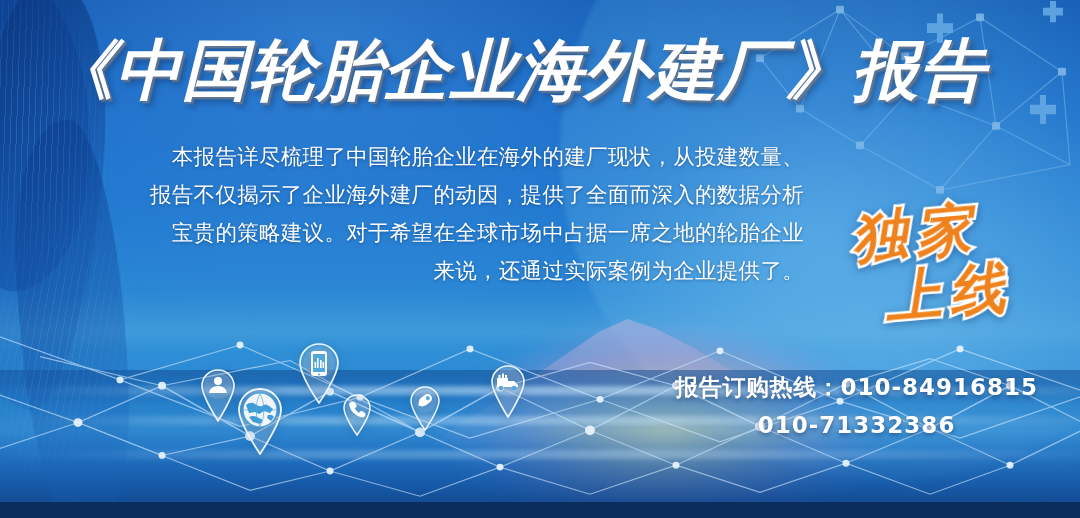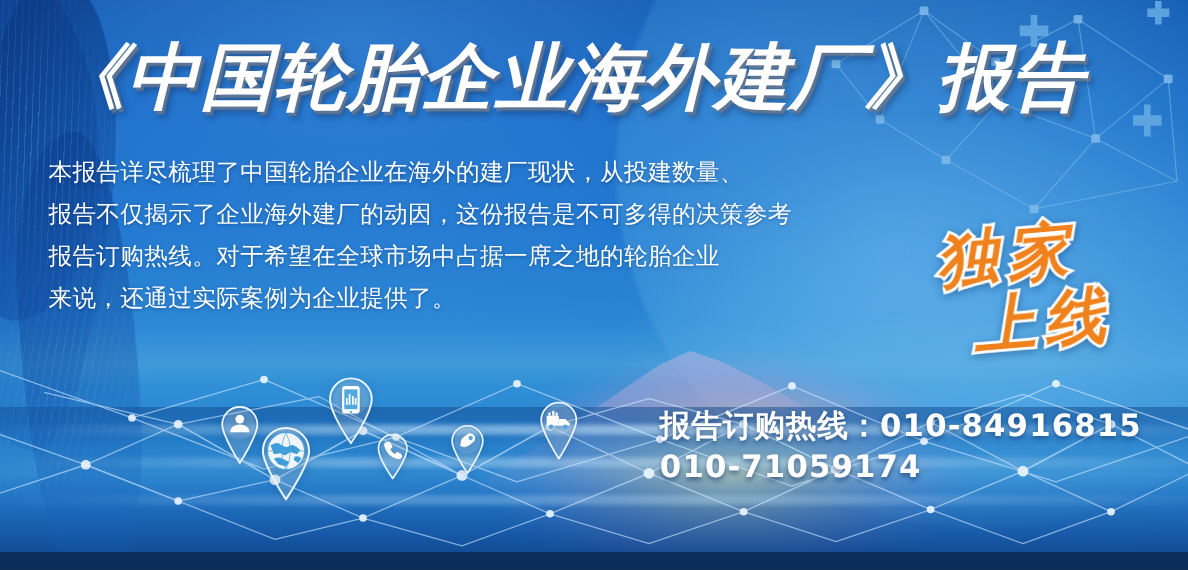--- a/index.html
+++ b/index.html
@@ -158,21 +158,21 @@
   .body-copy{
     position:absolute;
     left:44px; top:138px;
     width:760px;
     color:#ffffff;
     font-size:21.5px;
     line-height:38px;
     letter-spacing:.3px;
     text-shadow:0 1px 3px rgba(8,40,92,.45);
   }
-  .body-copy p{ margin:0; white-space:nowrap; }
+  .body-copy p{ margin:0; white-space:nowrap;text-align:right; }
 
   
   .stamp{
     position:absolute;
     right:44px; top:198px;
     width:210px; height:160px;
     color:#f0821e;
     font-family:"DejaVu Serif","Liberation Serif",serif;
     font-weight:700;
     font-style:italic;
@@ -186,23 +186,23 @@
     paint-order:stroke fill;
     filter:drop-shadow(0 2px 4px rgba(12,50,110,.45));
   }
   .stamp .line.l1{ transform:rotate(-5deg) translateX(-16px); }
   .stamp .line.l2{ transform:rotate(-5deg) translateX(18px); margin-top:-4px; }
 
   
   .hotline{
     position:absolute;
     right:42px; bottom:58px;
-    text-align:left;
+    text-align:center;
     color:#ffffff;
-    font-size:28px;
+    font-size:23px;
     font-weight:700;
     line-height:38px;
     letter-spacing:.6px;
     text-shadow:0 2px 5px rgba(8,38,88,.55);
   }
   .hotline .num{
     font-family:"DejaVu Sans","Liberation Sans",sans-serif;
     letter-spacing:1px;
   }
 
@@ -310,35 +310,35 @@
         <circle cx="846" cy="478" r="3.5"></circle>
         <circle cx="1010" cy="480" r="3.5"></circle>
       </g>
     </svg>
   </div>
 
   <h1 class="title">《中国轮胎企业海外建厂》报告</h1>
 
   <div class="body-copy">
     <p>本报告详尽梳理了中国轮胎企业在海外的建厂现状，从投建数量、</p>
-    <p>报告不仅揭示了企业海外建厂的动因，这份报告是不可多得的决策参考</p>
-    <p>报告订购热线。对于希望在全球市场中占据一席之地的轮胎企业</p>
+    <p>报告不仅揭示了企业海外建厂的动因，提供了全面而深入的数据分析</p>
+    <p>宝贵的策略建议。对于希望在全球市场中占据一席之地的轮胎企业</p>
     <p>来说，还通过实际案例为企业提供了。</p>
   </div>
 
   <div class="stamp">
     <div class="line l1">独家</div>
     <div class="line l2">上线</div>
   </div>
 
   <div class="hotline">
     <div>
       <span>报告订购热线：</span><span class="num">010-84916815</span>
     </div>
-    <div class="num">010-71059174</div>
+    <div class="num">010-71332386</div>
   </div>
 
   <div class="pin" style="left:196px; top:366px;">
     <svg width="44" height="56" viewBox="0 0 44 56">
       <path d="M22 55 C22 55 6 30 6 20 A16 16 0 0 1 38 20 C38 30 22 55 22 55 Z" fill="rgba(255,255,255,.16)" stroke="#eaf6ff" stroke-width="1.6"></path>
       <circle cx="22" cy="20" r="13.5" fill="rgba(255,255,255,.10)"></circle>
       <g fill="#ffffff">
         <circle cx="22" cy="15" r="4"></circle>
         <path d="M13 27 a9 7 0 0 1 18 0 z"></path>
       </g>

